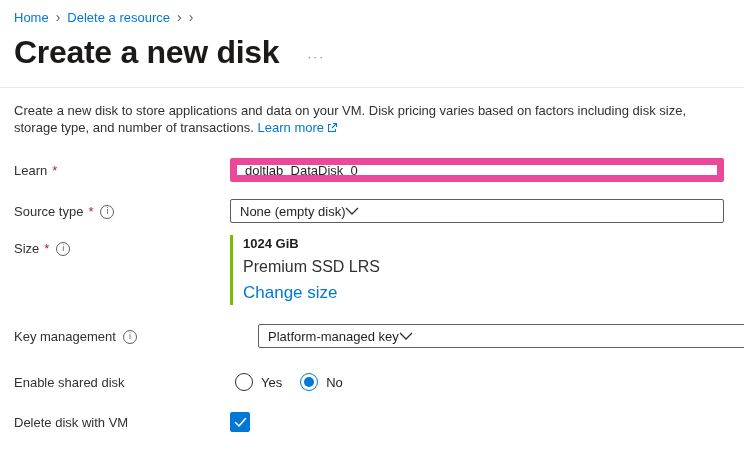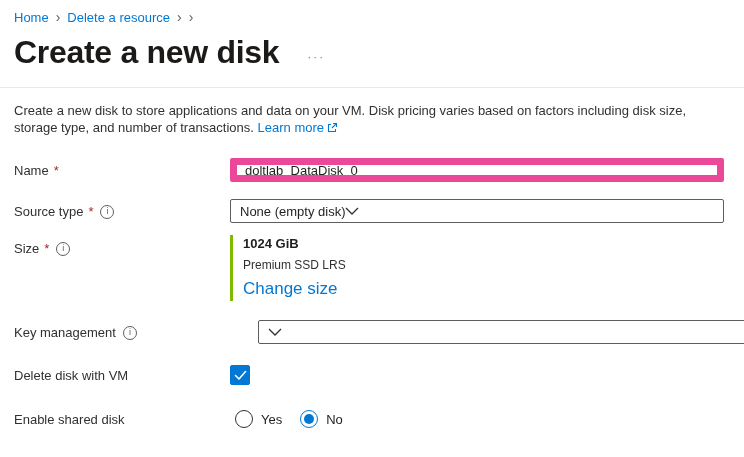--- a/index.html
+++ b/index.html
@@ -42,21 +42,21 @@
     display:flex; align-items:center; 
     padding:0 9px; font-size:13px; color:#201f1e; cursor:pointer; background:#fff;
   }
   .row-name   { margin-top:21px; }
   .row-name .label-col, .row-source .label-col, .row-key .label-col { padding-top:5px; }
   .row-source { margin-top:17px; }
   .row-size   { margin-top:12px; }
   .row-size .label-col { padding-top:6px; }
   .size-block { border-left:3px solid #7fba00; padding:1px 0 2px 10px; }
   .size-value { font-size:13px; font-weight:700; color:#201f1e; }
-  .size-sku   { font-size:12px; color:#323130; margin-top:7px; }
+  .size-sku   { font-size:16px; color:#323130; margin-top:7px; }
   .size-change{ font-size:17px; margin-top:7px; display:inline-block; }
   .row-key    { margin-top:19px;gap:28px; }
   .row-radio  { margin-top:25px; }
   .row-radio .label-col { padding-top:2px; }
   .radio-group { display:flex; align-items:center; gap:18px; margin-left:5px; }
   .radio-option { display:flex; align-items:center; gap:8px; cursor:pointer; font-size:13px; color:#201f1e; }
   .radio-circle {
     width:18px; height:18px; border:1px solid #323130; border-radius:50%;
     display:inline-flex; align-items:center; justify-content:center; background:#fff;
   }
@@ -100,21 +100,21 @@
       <span>Create a new disk to store applications and data on your VM. Disk pricing varies based on factors including disk size, storage type, and number of transactions.</span>
       <a class="inline-link">Learn more</a><span class="ext-icon"><svg width="11" height="11" viewBox="0 0 11 11" fill="none">
             <path d="M4 2.5 H1.5 V9.5 H8.5 V7" stroke="#0078d4" stroke-width="1.1"></path>
             <path d="M6 1.5 H9.5 V5" stroke="#0078d4" stroke-width="1.1"></path>
             <path d="M9.3 1.7 L5 6" stroke="#0078d4" stroke-width="1.1"></path>
           </svg></span>
     </p>
 
     <div class="form-row row-name">
       <div class="label-col">
-        <span>Name</span>
+        <span>Learn</span>
         <span class="required-marker">*</span>
       </div>
       <div class="control-col">
         <input class="text-input" type="text" value="doltlab_DataDisk_0" style="">
       </div>
     </div>
 
     <div class="form-row row-source">
       <div class="label-col">
         <span>Source type</span>
@@ -146,36 +146,24 @@
       </div>
     </div>
 
     <div class="form-row row-key">
       <div class="label-col">
         <span>Key management</span>
         <span class="info-icon">i</span>
       </div>
       <div class="control-col">
         <div class="dropdown">
+          <span>Platform-managed key</span>
           <span><svg width="14" height="9" viewBox="0 0 14 9" fill="none">
                 <path d="M1 1 L7 7 L13 1" stroke="#323130" stroke-width="1.3"></path>
               </svg></span>
-        </div>
-      </div>
-    </div>
-
-    <div class="form-row row-check">
-      <div class="label-col">
-        <span>Delete disk with VM</span>
-      </div>
-      <div class="control-col">
-        <div class="checkbox checked">
-          <svg width="13" height="11" viewBox="0 0 13 11" fill="none">
-              <path d="M1.5 5.5 L5 9 L11.5 1.5" stroke="#ffffff" stroke-width="1.6" stroke-linecap="round" stroke-linejoin="round"></path>
-            </svg>
         </div>
       </div>
     </div>
 
     <div class="form-row row-radio">
       <div class="label-col">
         <span>Enable shared disk</span>
       </div>
       <div class="control-col">
         <div class="radio-group">
@@ -183,15 +171,28 @@
             <span class="radio-circle"></span>
             <span>Yes</span>
           </label>
           <label class="radio-option selected">
             <span class="radio-circle"></span>
             <span>No</span>
           </label>
         </div>
       </div>
     </div>
+
+    <div class="form-row row-check">
+      <div class="label-col">
+        <span>Delete disk with VM</span>
+      </div>
+      <div class="control-col">
+        <div class="checkbox checked">
+          <svg width="13" height="11" viewBox="0 0 13 11" fill="none">
+              <path d="M1.5 5.5 L5 9 L11.5 1.5" stroke="#ffffff" stroke-width="1.6" stroke-linecap="round" stroke-linejoin="round"></path>
+            </svg>
+        </div>
+      </div>
+    </div>
   </div>
 
 </div>
 
 </body></html>

